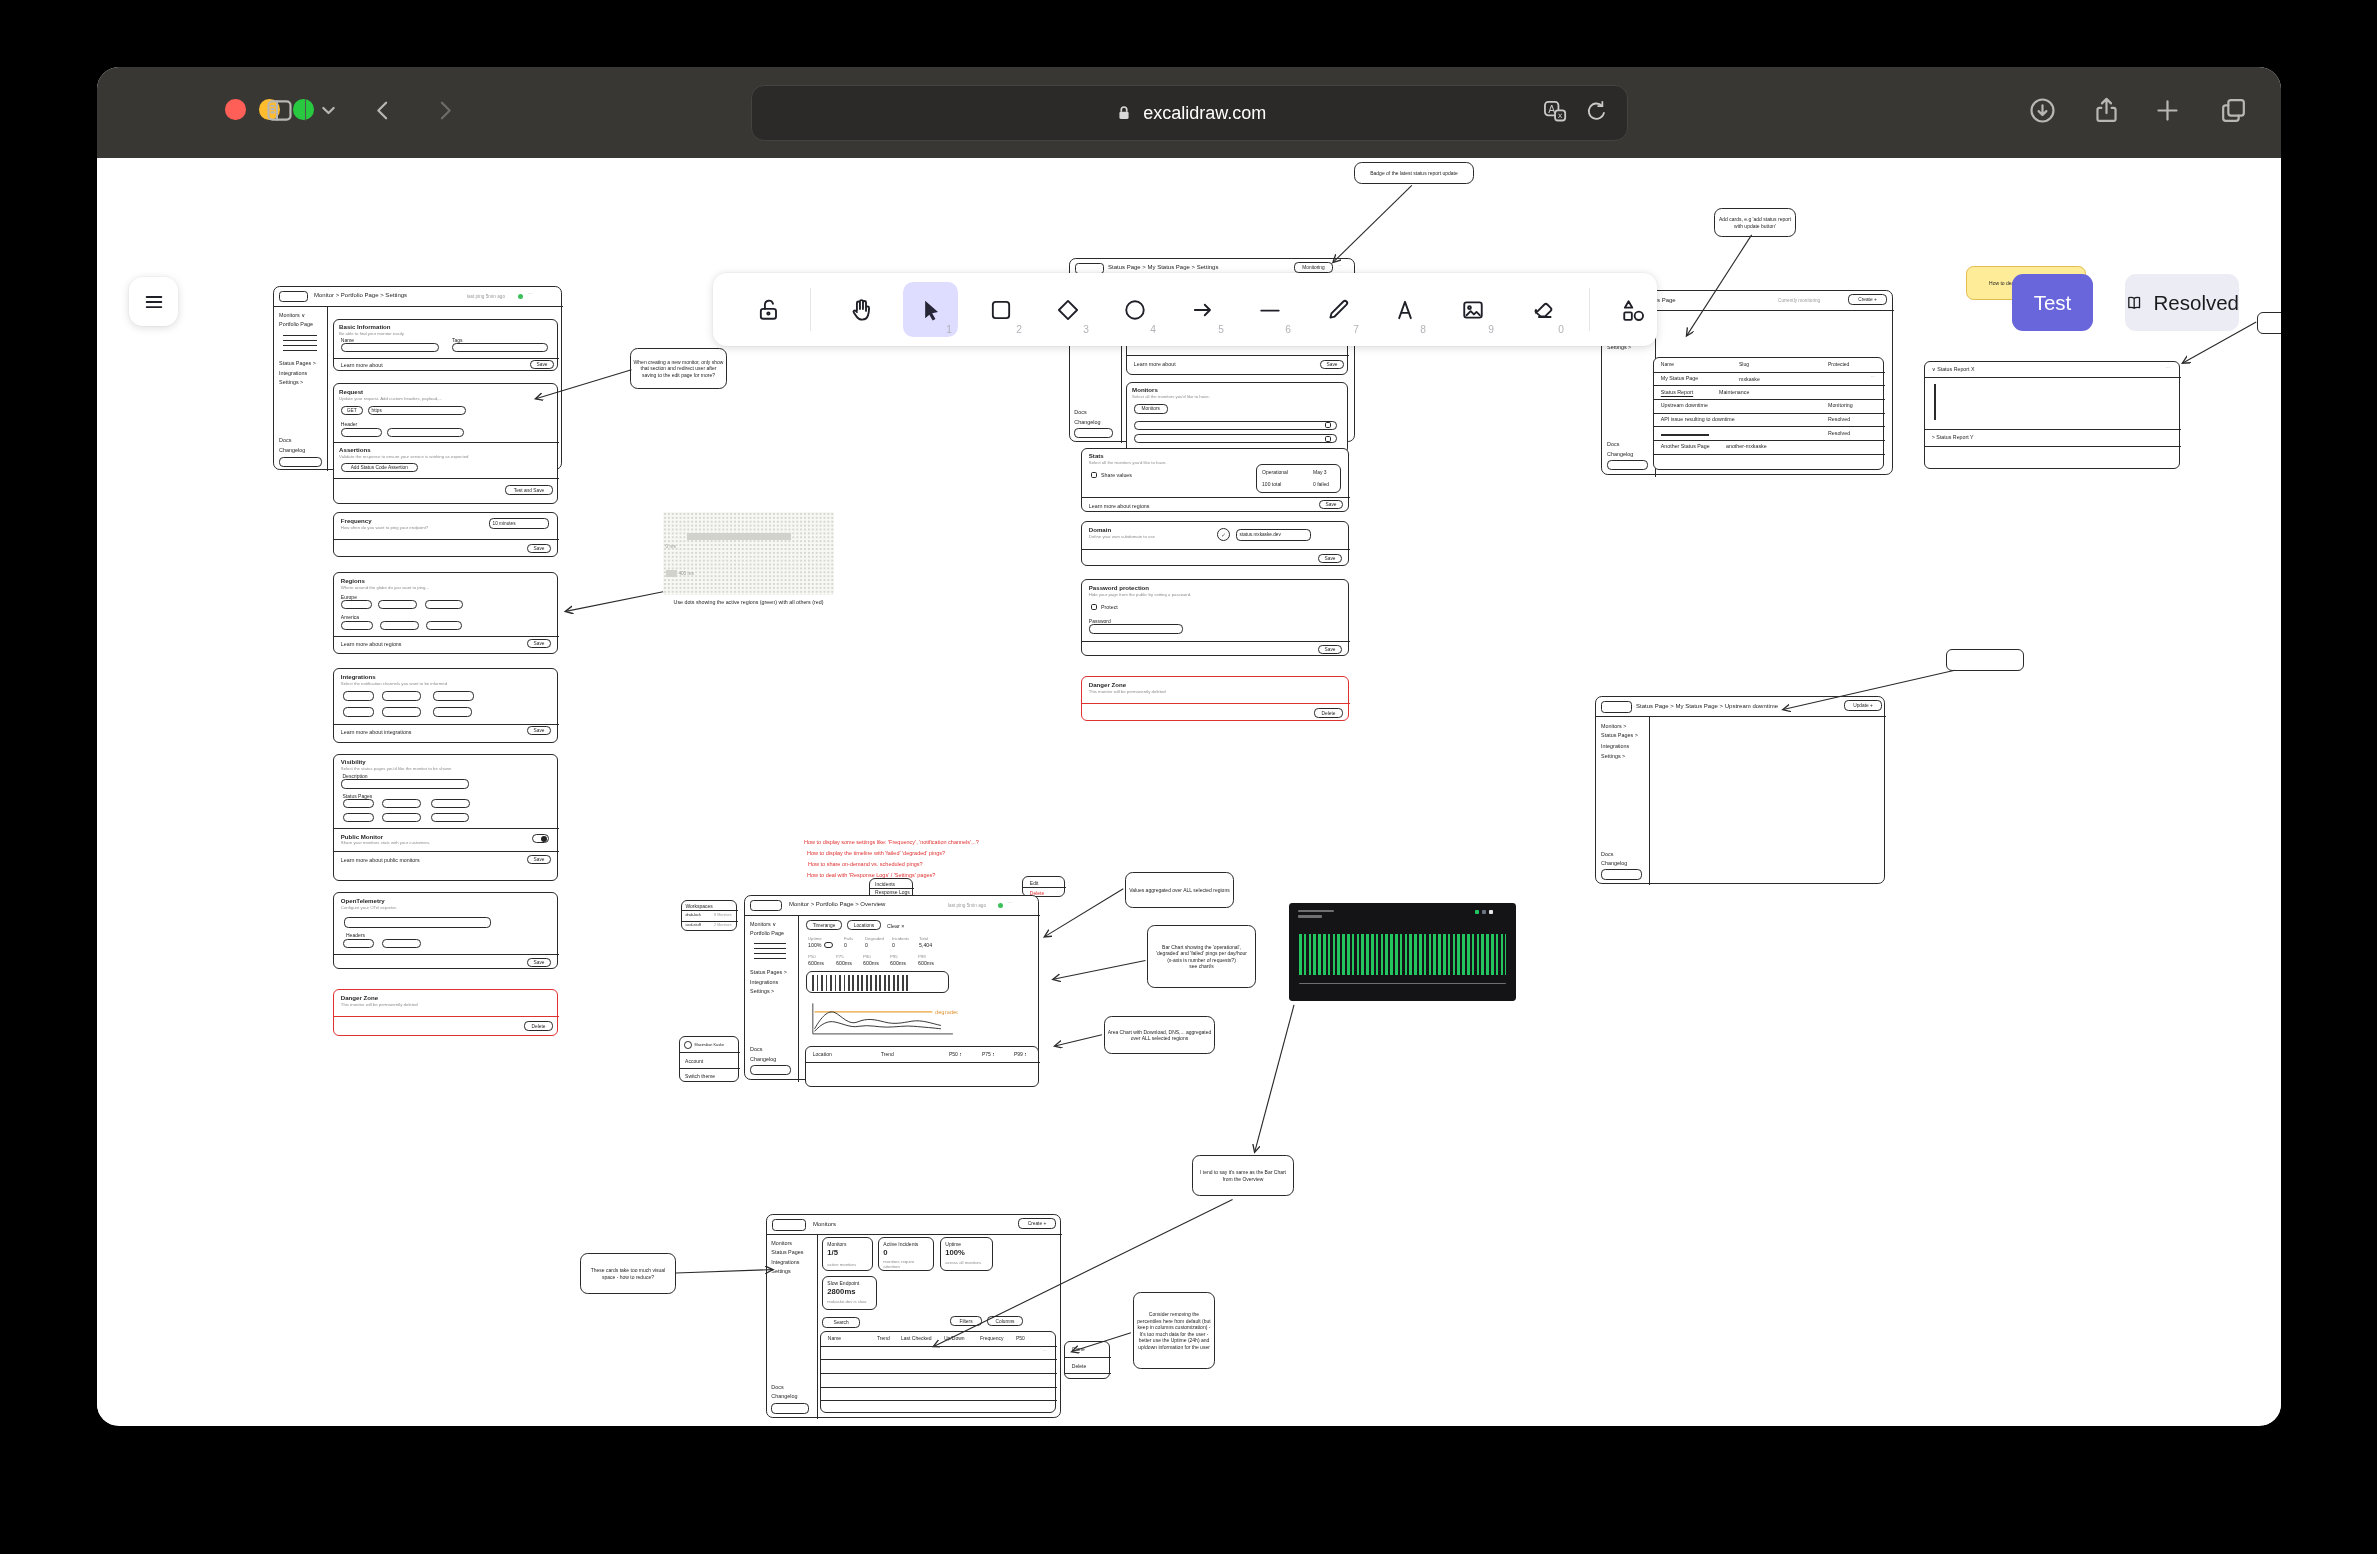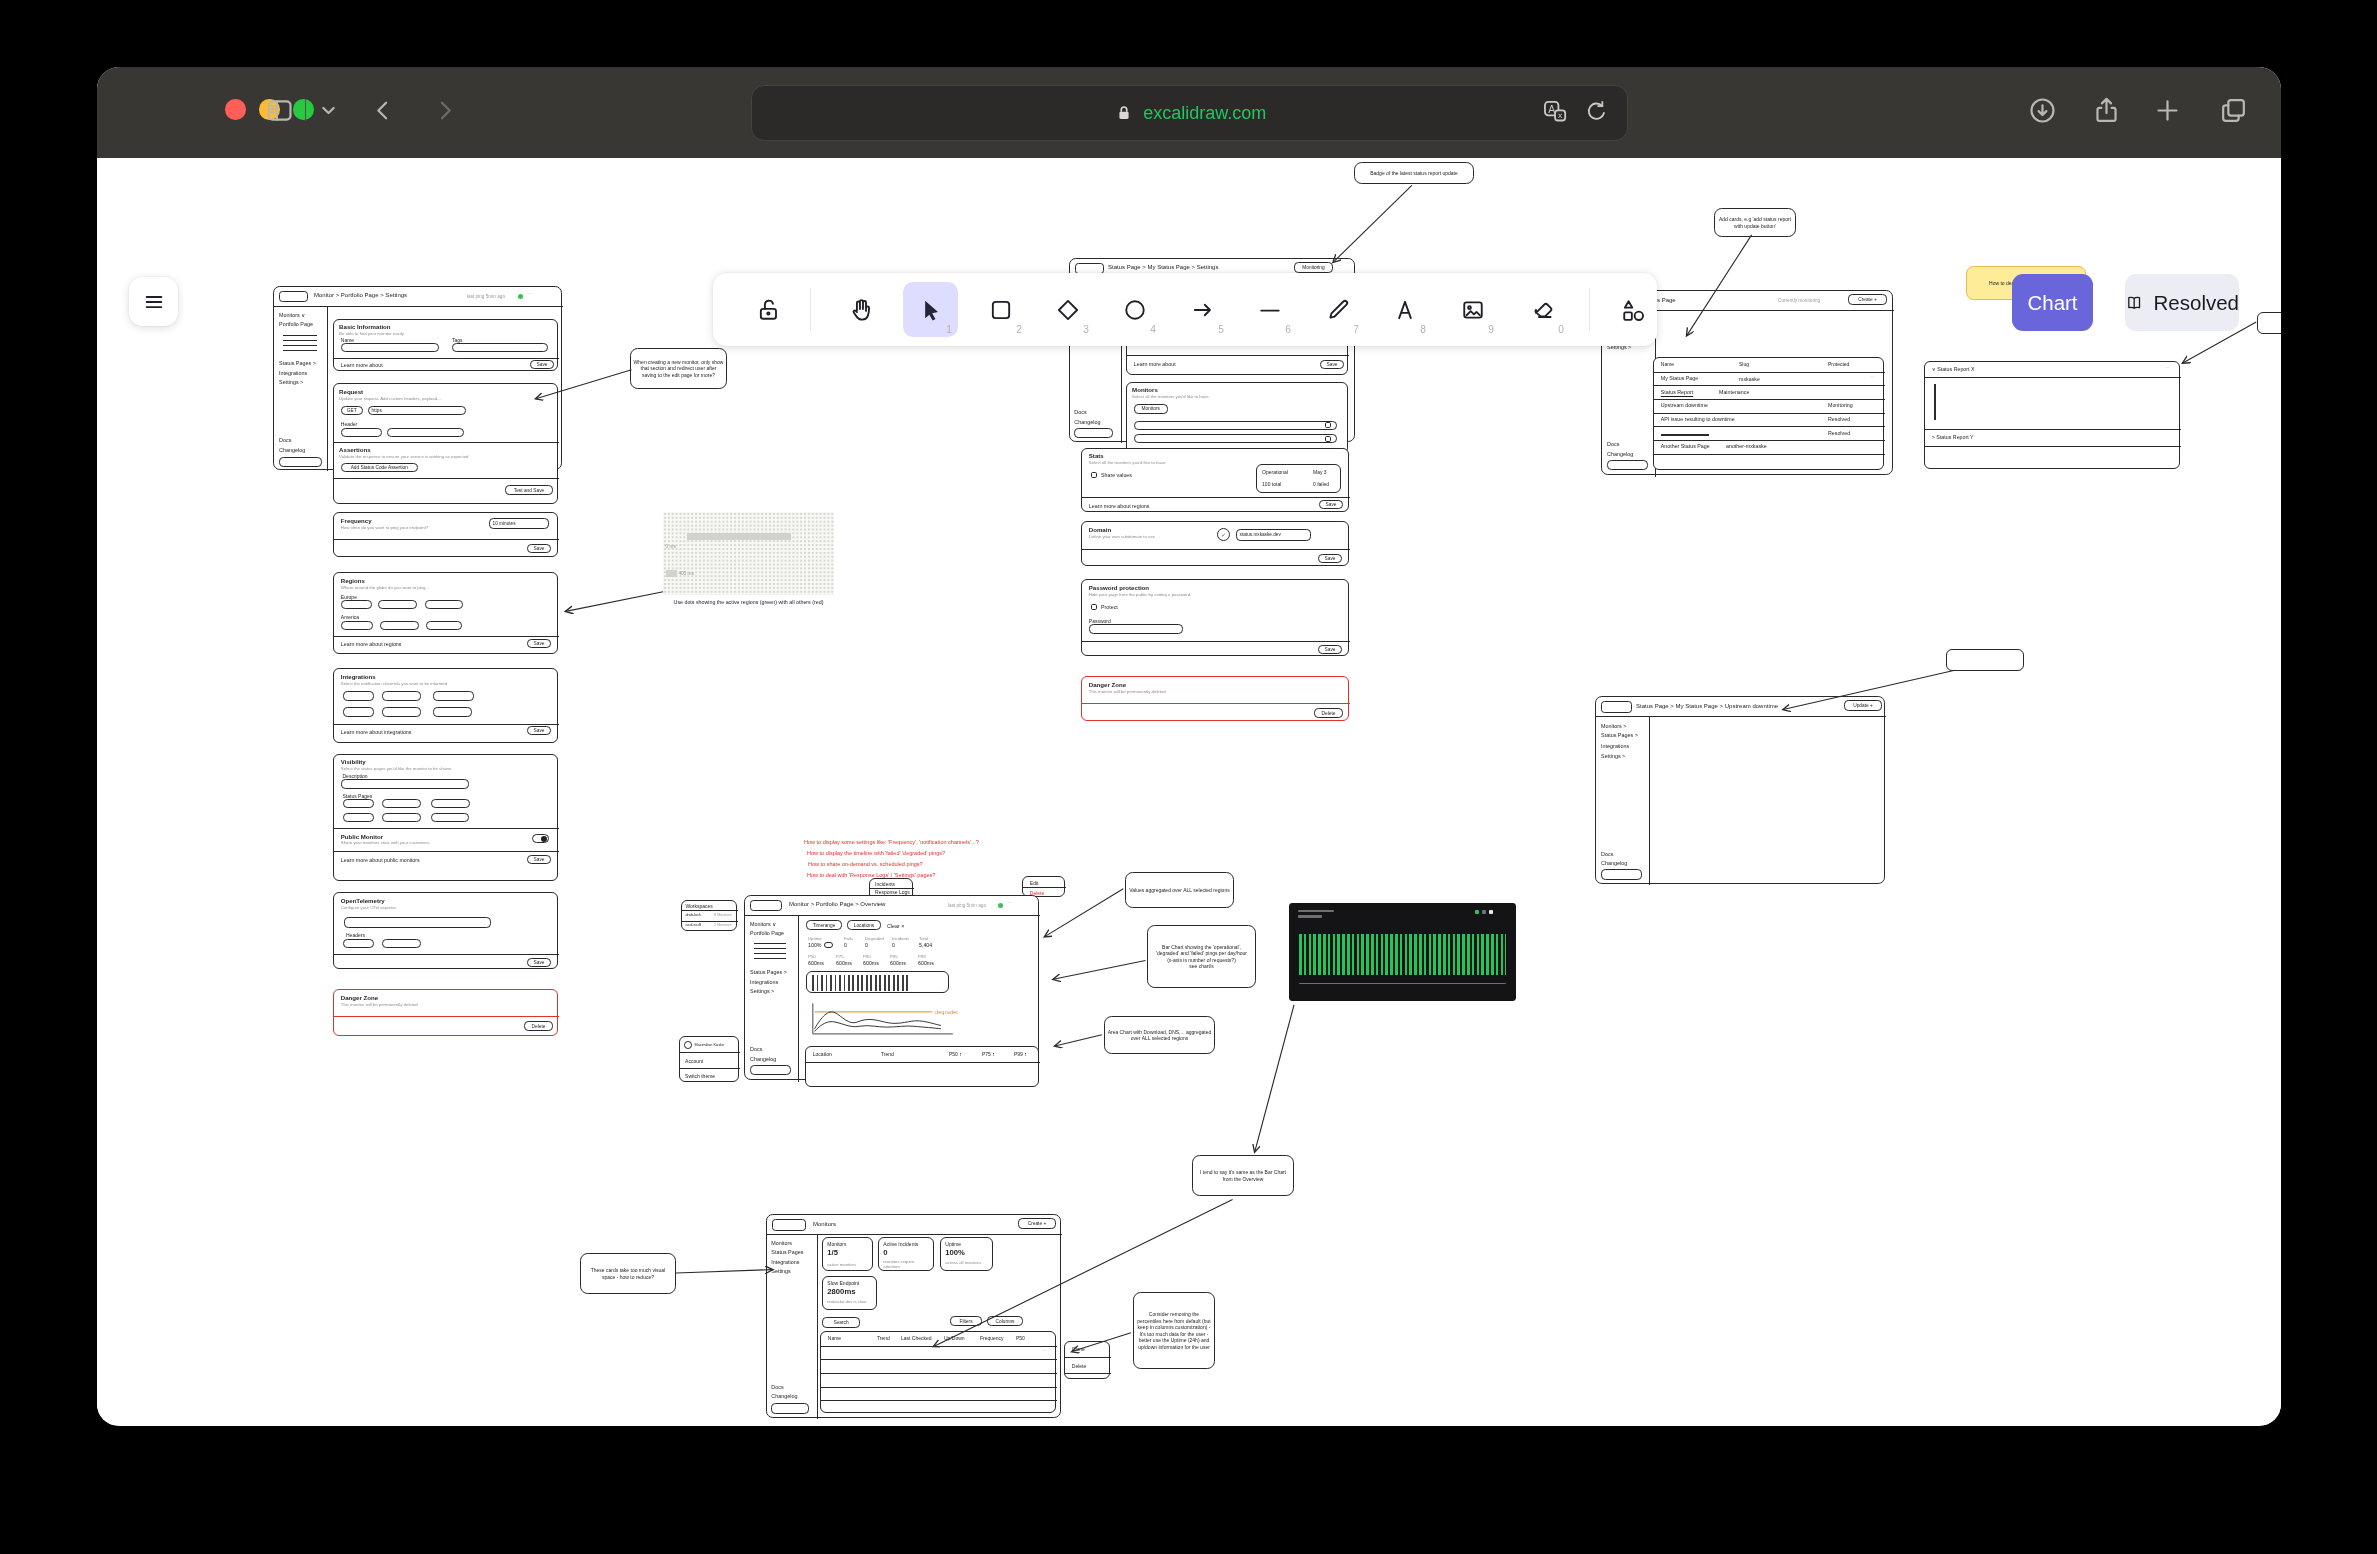--- a/index.html
+++ b/index.html
@@ -4,21 +4,21 @@
 <style>
   html,body{margin:0;padding:0;width:2377px;height:1554px;overflow:hidden;background:#000;}
   .page{position:relative;width:2377px;height:1554px;background:#000;font-family:"Liberation Sans","DejaVu Sans",sans-serif;}
   .window{position:absolute;left:97px;top:67px;width:2184px;height:1359px;border-radius:22px;overflow:hidden;background:#fff;}
   .titlebar{position:absolute;left:0;top:0;width:100%;height:91px;background:#393734;}
   .tl{position:absolute;top:32px;width:20.5px;height:20.5px;border-radius:50%;}
   .bicon{position:absolute;width:34px;height:34px;display:flex;align-items:center;justify-content:center;}
   .bicon svg{width:31px;height:31px;stroke:#b9b7b4;stroke-width:1.7;fill:none;stroke-linecap:round;stroke-linejoin:round;}
   .bicon.dim svg{stroke:#6e6b68;}
   .tb-divider{position:absolute;left:208px;top:32px;width:0.9px;height:22px;background:#55524e;}
-  .urlbar{position:absolute;left:654px;top:18px;width:875px;height:54px;background:#2c2a28;border:0.9px solid #454240;border-radius:13px;display:flex;align-items:center;justify-content:center;gap:8.5px;color:#22c55e;font-size:18px;}
+  .urlbar{position:absolute;left:654px;top:18px;width:875px;height:54px;background:#2c2a28;border:0.9px solid #454240;border-radius:13px;display:flex;align-items:center;justify-content:center;gap:8.5px;color:#ffffff;font-size:18px;}
   .urlbar svg{width:22px;height:22px;}
   .url-right{position:absolute;display:flex;gap:15.4px;right:17px;top:12px;}
   .url-right svg{width:27px;height:27px;stroke:#c9c9c9;stroke-width:1.6;fill:none;stroke-linecap:round;}
   .content{position:absolute;left:0;top:91px;width:2184px;height:1267px;background:#fff;}
   .island{position:absolute;background:#fff;border-radius:13.7px;box-shadow:0 1.7px 8.5px rgba(0,0,0,.14),0 0 0 0.9px rgba(0,0,0,.02);z-index:30;}
   .hamburger{left:32px;top:119px;width:49px;height:49px;display:flex;align-items:center;justify-content:center;}
   .hamburger svg{width:22px;height:22px;stroke:#1f1f28;stroke-width:2;stroke-linecap:round;}
   .toolbar{left:616px;top:115px;width:944px;height:73px;}
   .tool{position:absolute;top:9.4px;width:55px;height:55px;border-radius:10.2px;display:flex;align-items:center;justify-content:center;}
   .tool svg{width:28px;height:28px;stroke:#1f1f28;stroke-width:1.6;fill:none;stroke-linecap:round;stroke-linejoin:round;}
@@ -706,21 +706,21 @@
           <div class="tool" style="left: 892px;">
             <svg viewBox="0 0 24 24">
               <path d="M8.2 4.5 11.4 10H5z"></path>
               <rect x="4.5" y="14" width="6.5" height="6.5" rx="1"></rect>
               <circle cx="17" cy="17" r="3.6"></circle>
             </svg>
           </div>
         </div>
 
       <div class="btn-share">
-          <span>Chart</span>
+          <span>Test</span>
         </div>
       <div class="btn-library">
         <svg viewBox="0 0 24 24">
             <path d="M12 6c-1.8-1.4-4.2-1.6-7-1v13c2.8-.6 5.2-.4 7 1 1.8-1.4 4.2-1.6 7-1V5c-2.8-.6-5.2-.4-7 1zM12 6v13"></path>
           </svg>
         <span>Resolved</span>
       </div>
 
     </div>
   </div>

